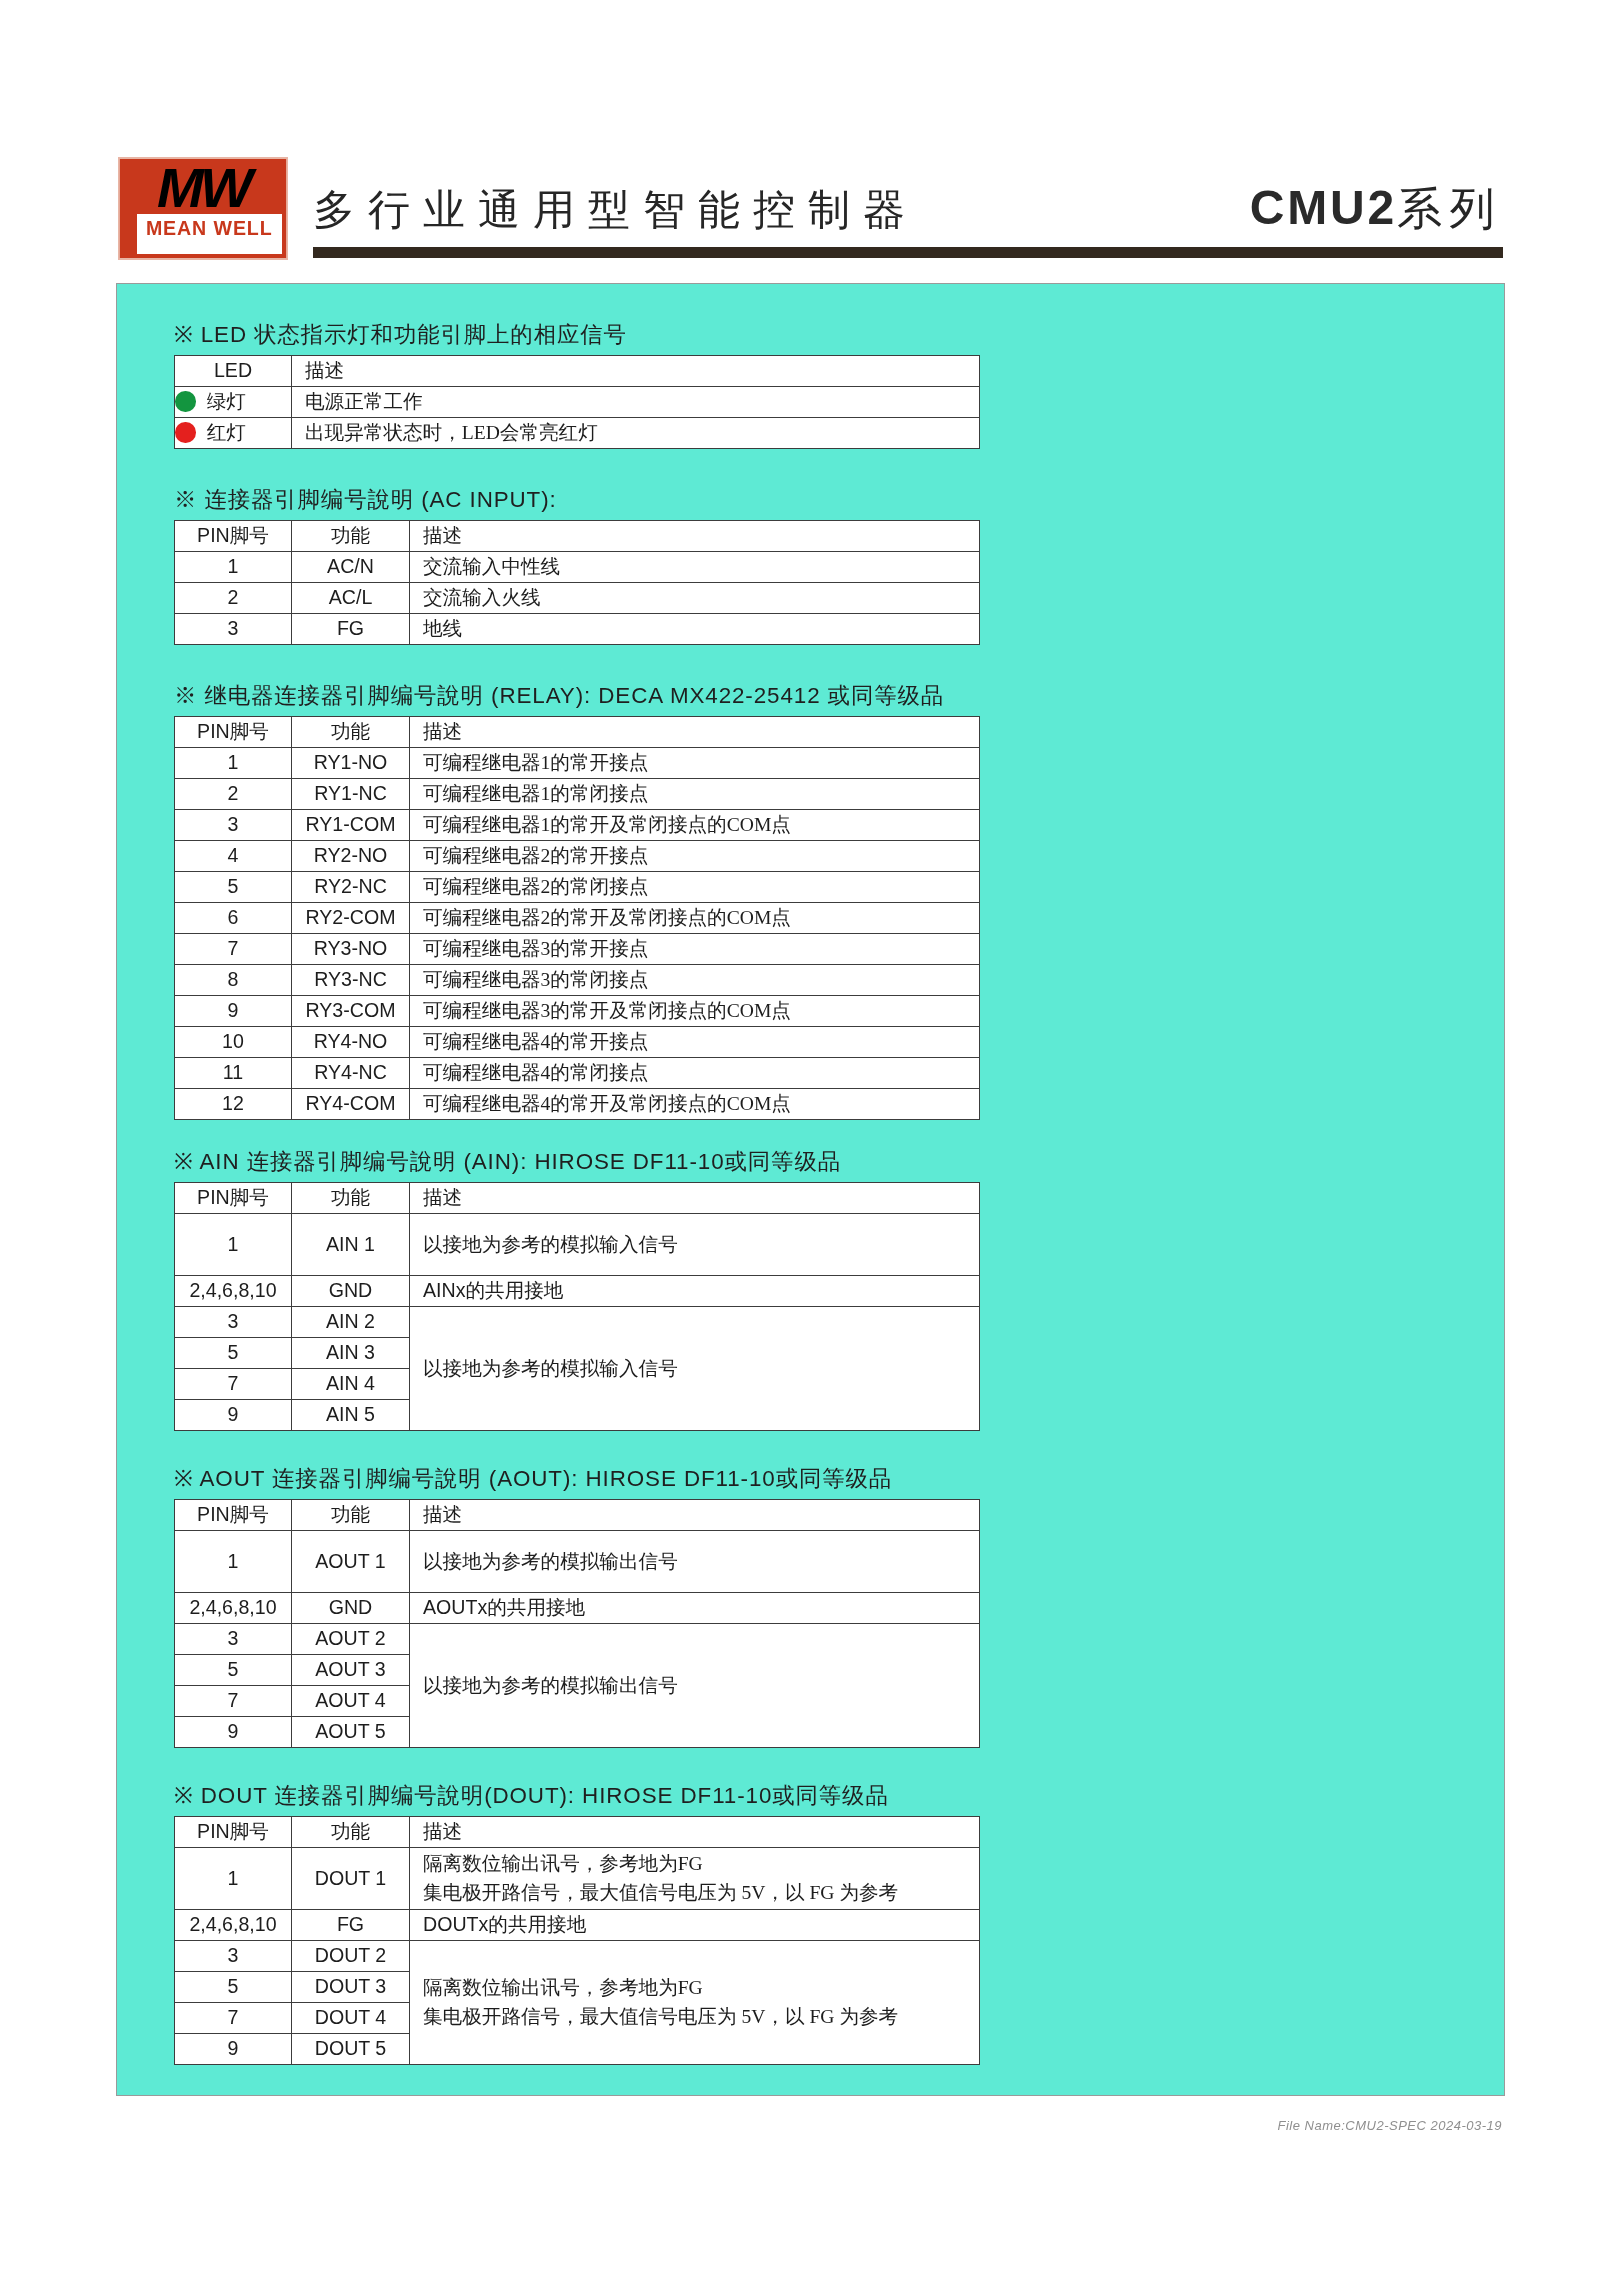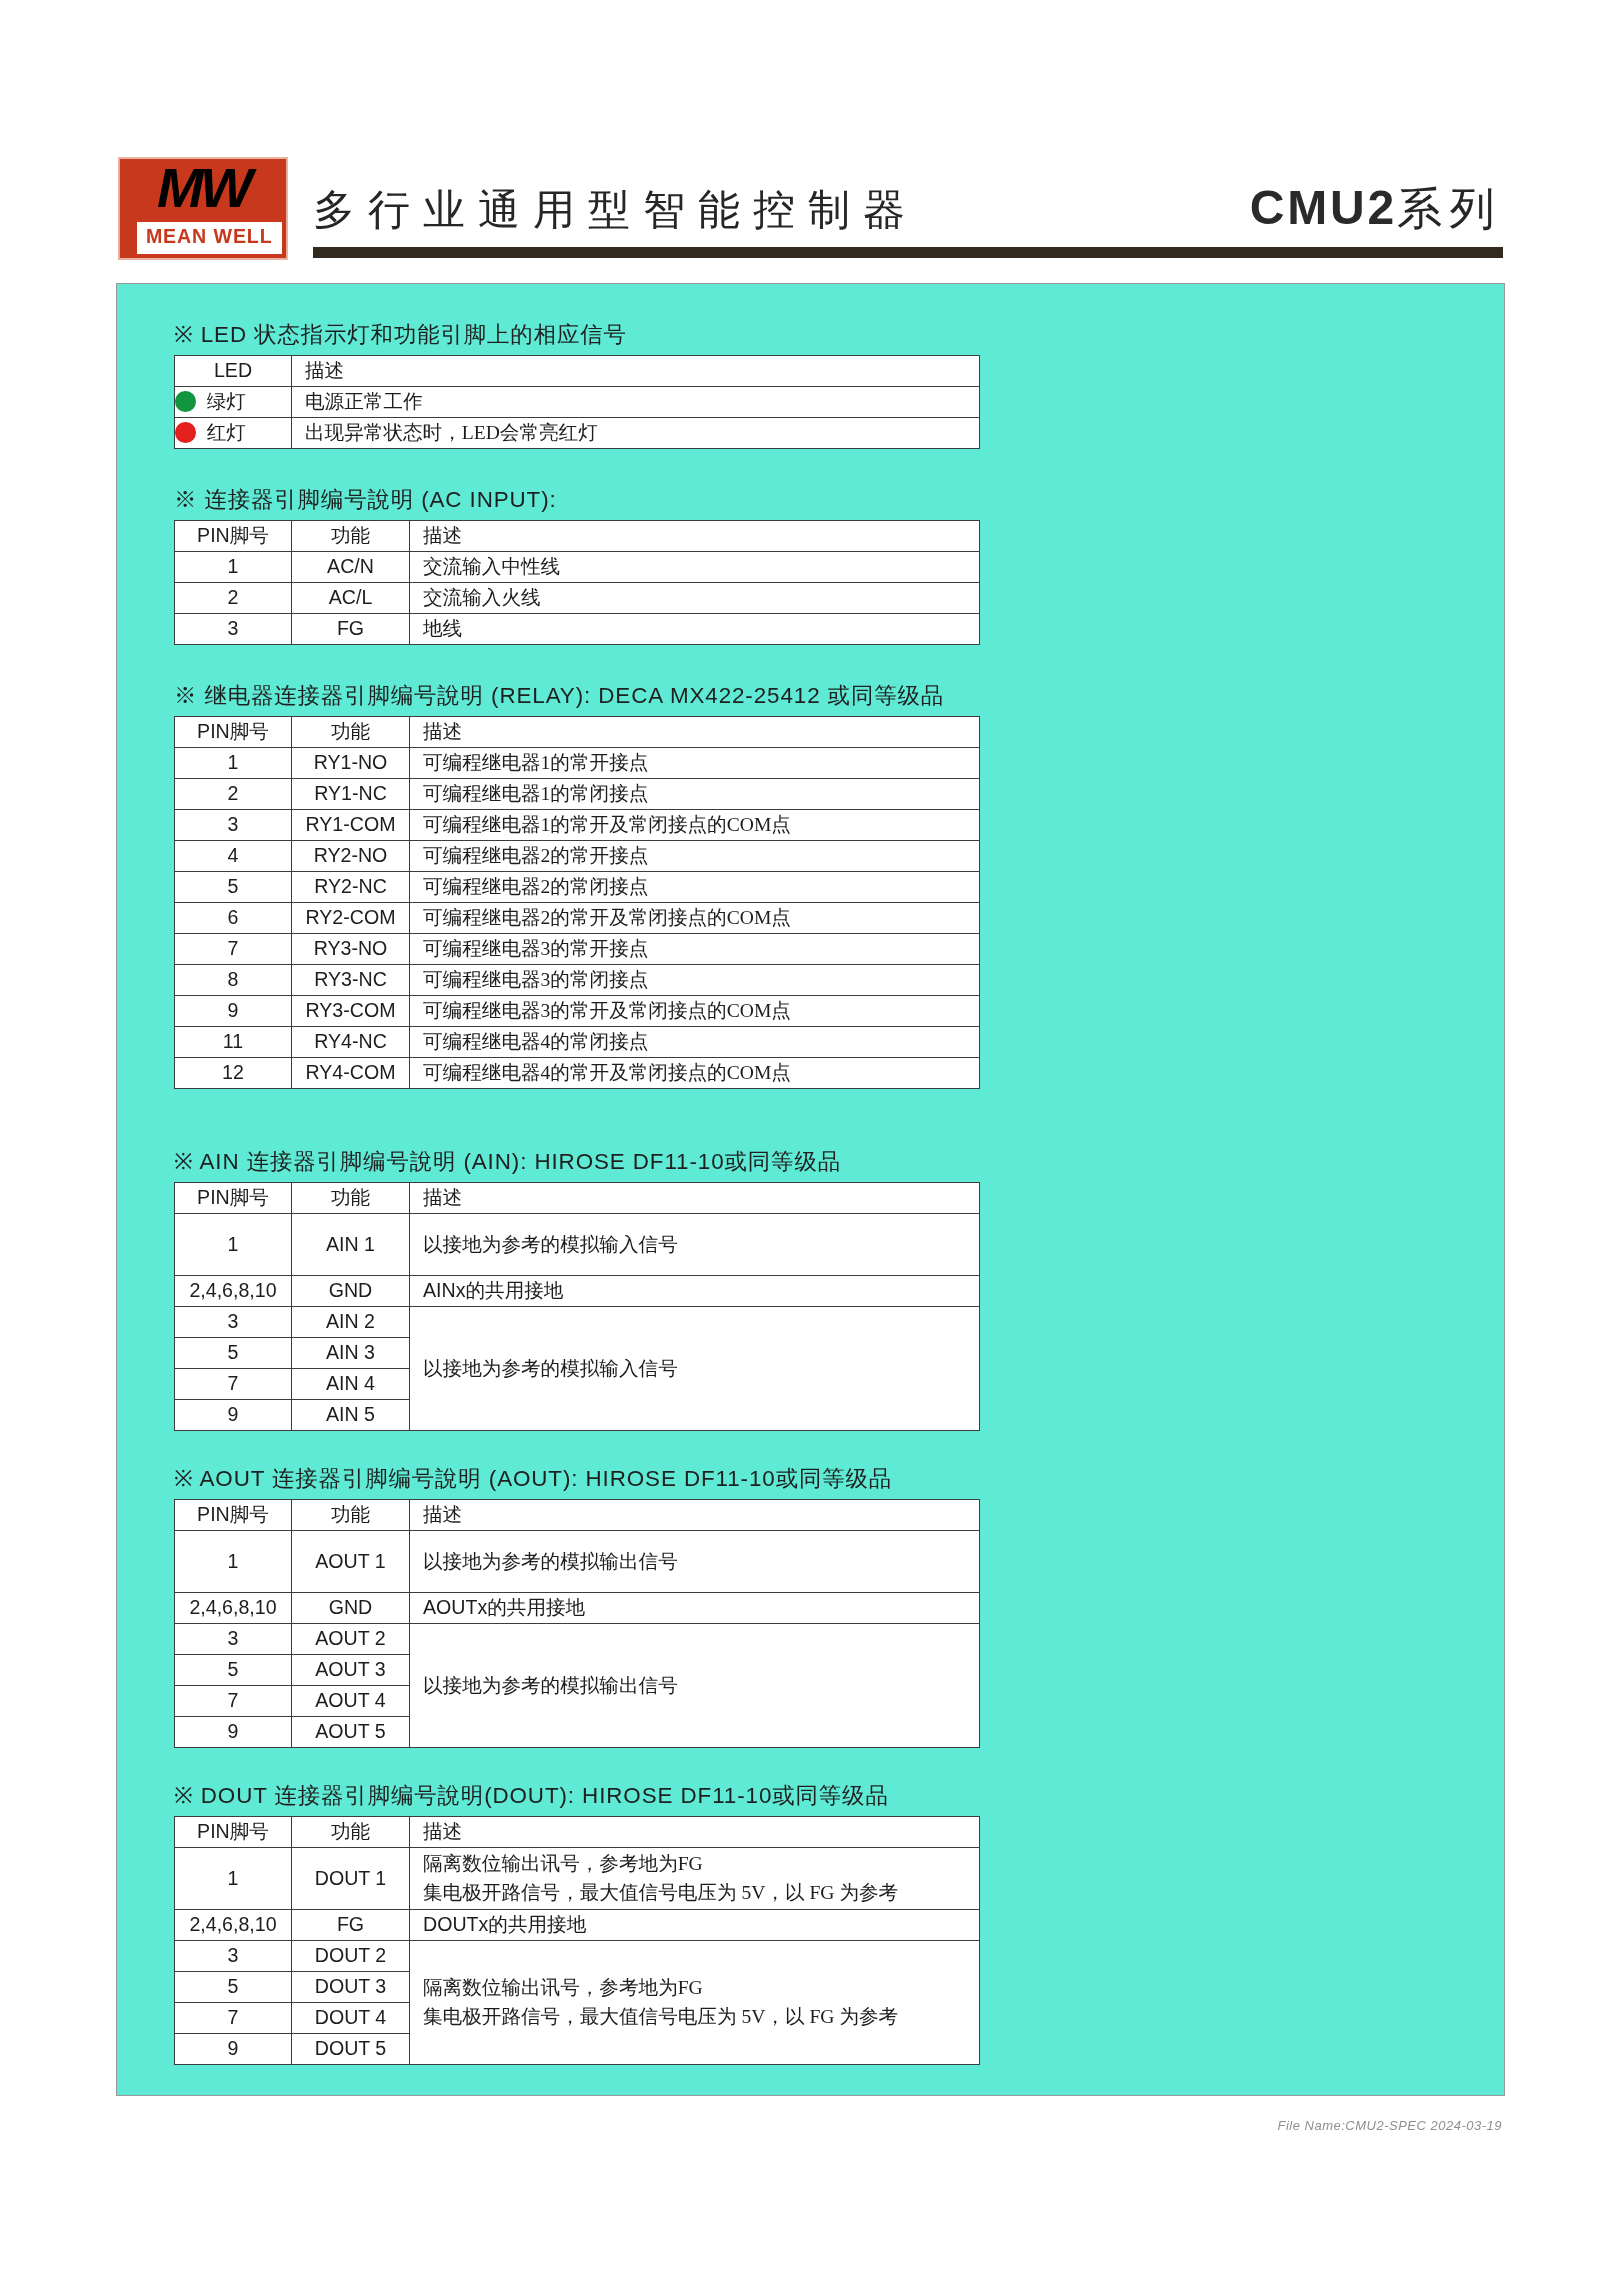--- a/index.html
+++ b/index.html
@@ -3,21 +3,21 @@
 <meta charset="utf-8">
 <style>
   html,body{margin:0;padding:0;background:#ffffff;}
   body{width:1617px;height:2288px;position:relative;font-family:"Liberation Sans",sans-serif;color:#1d1d1d;}
   .page{position:absolute;inset:0;background:#ffffff;overflow:hidden;}
 
   
   .logo{position:absolute;left:118px;top:157px;width:170px;height:103px;background:#c8381c;box-shadow:0 0 0 1.9px #e8b5a5 inset;}
   .logo-mw{position:absolute;top:-3.7px;left:0;right:0;text-align:center;font-family:"Liberation Sans",sans-serif;
            font-weight:bold;font-style:italic;font-size:56px;line-height:69px;color:#000000;letter-spacing:-3.7px;}
-  .logo-band{position:absolute;left:19px;right:6.5px;bottom:6.5px;height:32px;background:#ffffff;color:#c8381c;
+  .logo-band{position:absolute;left:19px;right:6.5px;bottom:6.5px;height:40px;background:#ffffff;color:#c8381c;
              font-weight:bold;font-size:19.6px;line-height:28px;text-align:center;letter-spacing:0.9px;}
   .title{position:absolute;left:313px;top:183px;font-family:"Liberation Serif",serif;font-size:42px;line-height:54px;
          letter-spacing:13px;color:#262626;white-space:nowrap;}
   .series{position:absolute;right:115px;top:179px;white-space:nowrap;}
   .series .model{font-family:"Liberation Sans",sans-serif;font-weight:bold;font-size:48px;letter-spacing:2.8px;color:#2a2a2a;}
   .series .suffix{font-family:"Liberation Serif",serif;font-size:45px;letter-spacing:7.5px;color:#262626;}
   .title-bar{position:absolute;left:313px;top:247px;width:1190px;height:11.2px;background:#33291f;}
 
   
   .content-box{position:absolute;left:116px;top:283px;width:1387px;height:1811px;border:1.9px solid #9a9a9a;background:#5eead4;}
@@ -165,20 +165,25 @@
               <td class="c lat">8</td>
               <td class="c lat">RY3-NC</td>
               <td class="l cn">可编程继电器3的常闭接点</td>
             </tr>
         <tr class="h33">
               <td class="c lat">9</td>
               <td class="c lat">RY3-COM</td>
               <td class="l cn">可编程继电器3的常开及常闭接点的COM点</td>
             </tr>
         <tr class="h33">
+              <td class="c lat">10</td>
+              <td class="c lat">RY4-NO</td>
+              <td class="l cn">可编程继电器4的常开接点</td>
+            </tr>
+        <tr class="h33">
               <td class="c lat">11</td>
               <td class="c lat">RY4-NC</td>
               <td class="l cn">可编程继电器4的常闭接点</td>
             </tr>
         <tr class="h33">
               <td class="c lat">12</td>
               <td class="c lat">RY4-COM</td>
               <td class="l cn">可编程继电器4的常开及常闭接点的COM点</td>
             </tr>
       </tbody>

